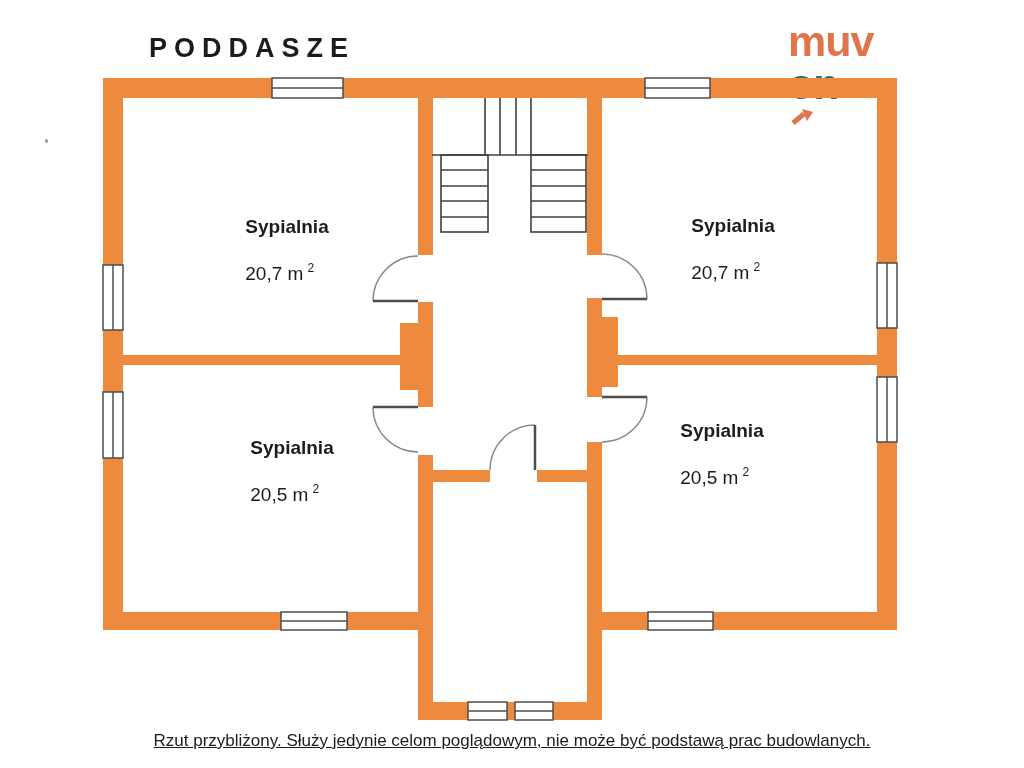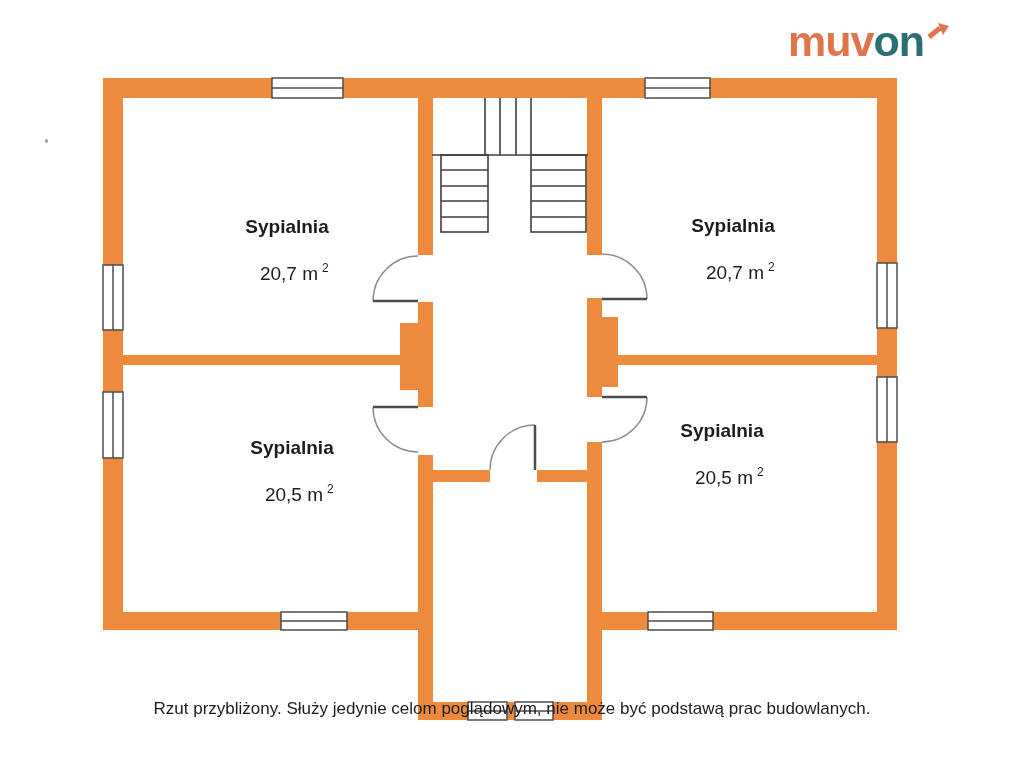--- a/index.html
+++ b/index.html
@@ -10,47 +10,48 @@
     color:var(--text,#1c1c1c);
   }
   .page-title {
     position:absolute; left:149px; top:33px;
     font-size:27px; font-weight:700; letter-spacing:7px;
     color:var(--text,#1c1c1c);
   }
   .logo {
     position:absolute; left:788px; top:20px;
     display:flex; align-items:flex-start;
-    font-size:43px; font-weight:700; letter-spacing:-1px; line-height:1;
+    font-size:43px; font-weight:700; letter-spacing:-1px; line-height:1;flex-direction:column;
   }
   .logo .p1 { color:var(--logo-orange,#E0744A); }
   .logo .p2 { color:var(--logo-teal,#2B6E75); }
   .logo svg { margin-left:3px; margin-top:1px; }
   .plan-svg { position:absolute; left:0; top:0; }
   .room-label {
     position:absolute; transform:translateX(-50%);
-    text-align:right; white-space:nowrap;
+    text-align:left; white-space:nowrap;
   }
   .room-name { font-size:19px; font-weight:700; line-height:22px; }
   .room-area { font-size:19px; font-weight:400; line-height:22px; margin-top:20px; }
   .room-area sup { font-size:12px; margin-left:4px; position:relative; top:-1px; }
   .footer-note {
-    position:absolute; left:0; right:0; top:699px;
-    text-align:center; font-size:17px; color:var(--text,#1c1c1c);
+    position:absolute; left:0; right:0; top:731px;
+    text-align:center; font-size:17px; color:var(--text,#1c1c1c);text-decoration:underline;
   }
   .artifact-dot {
     position:absolute; left:45px; top:139px; width:3px; height:4px;
     background:#9a9a9a; border-radius:50%;
   }
 </style>
 </head>
 <body>
 
 <div class="page">
 
+  <div class="page-title">PODDASZE</div>
 
   <div class="logo">
     <span class="p1">muv</span>
     <span class="p2">on</span>
     <svg width="24" height="24" viewBox="0 0 24 24">
       <path d="M2 16 L13 7" stroke="var(--logo-orange,#E0744A)" stroke-width="5" fill="none"></path>
       <polygon points="11,2 22,5 16,14" fill="var(--logo-orange,#E0744A)"></polygon>
     </svg>
   </div>
 

